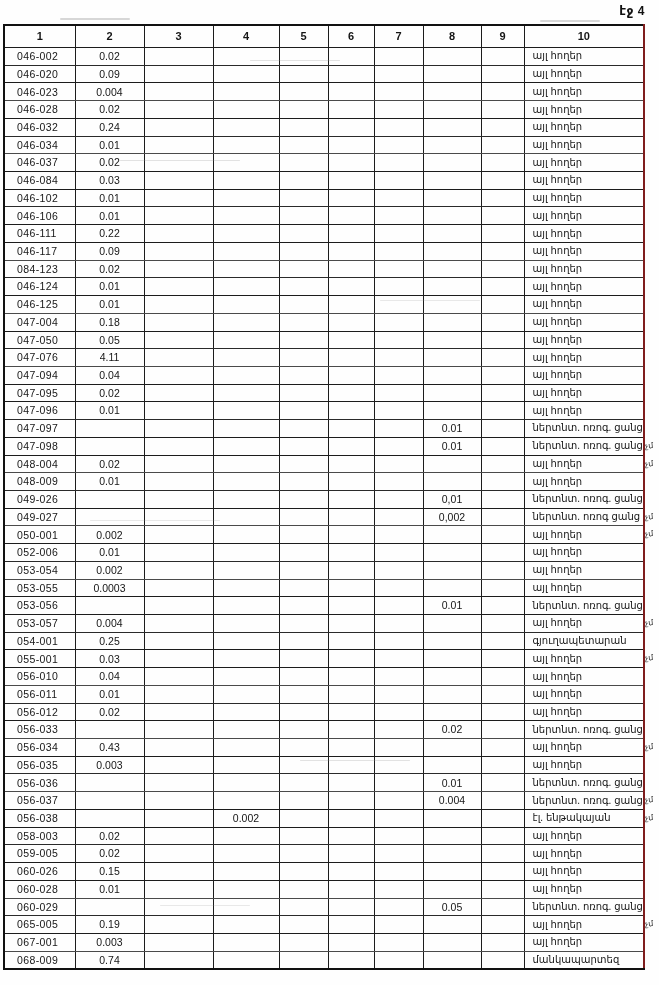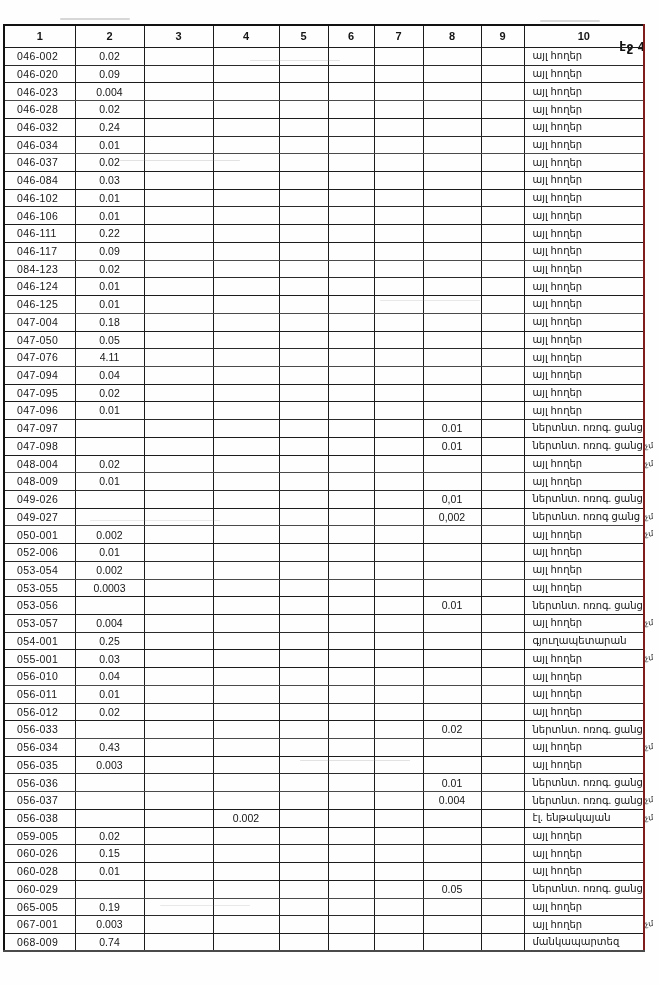--- a/index.html
+++ b/index.html
@@ -4,21 +4,21 @@
 <style>
   html,body{margin:0;padding:0;}
   body{
     width:659px;height:985px;position:relative;overflow:hidden;
     background:#fefefe;
     font-family:"Liberation Sans","DejaVu Sans",sans-serif;
     color:#151515;
   }
   .page-label{
     position:absolute;top:4px;right:14px;
-    font-size:12px;font-weight:bold;letter-spacing:.5px;color:#111;margin-top:36px;
+    font-size:12px;font-weight:bold;letter-spacing:.5px;color:#111;
   }
   .table-wrap{position:absolute;left:3px;top:24px;width:656px;}
   table.scan{
     border-collapse:collapse;table-layout:fixed;width:640px;
     background:transparent;
   }
   table.scan th,table.scan td{
     border:1px solid #1c1c1c;
     padding:0;overflow:hidden;white-space:nowrap;
     font-size:10.5px;line-height:1;vertical-align:middle;
@@ -608,20 +608,32 @@
           <td class="c3"></td>
           <td class="c4">0.002</td>
           <td class="c5"></td>
           <td class="c6"></td>
           <td class="c7"></td>
           <td class="c8"></td>
           <td class="c9"></td>
           <td class="c10">էլ. ենթակայան</td>
         </tr>
         <tr>
+          <td class="c1">058-003</td>
+          <td class="c2">0.02</td>
+          <td class="c3"></td>
+          <td class="c4"></td>
+          <td class="c5"></td>
+          <td class="c6"></td>
+          <td class="c7"></td>
+          <td class="c8"></td>
+          <td class="c9"></td>
+          <td class="c10">այլ հողեր</td>
+        </tr>
+        <tr>
           <td class="c1">059-005</td>
           <td class="c2">0.02</td>
           <td class="c3"></td>
           <td class="c4"></td>
           <td class="c5"></td>
           <td class="c6"></td>
           <td class="c7"></td>
           <td class="c8"></td>
           <td class="c9"></td>
           <td class="c10">այլ հողեր</td>

